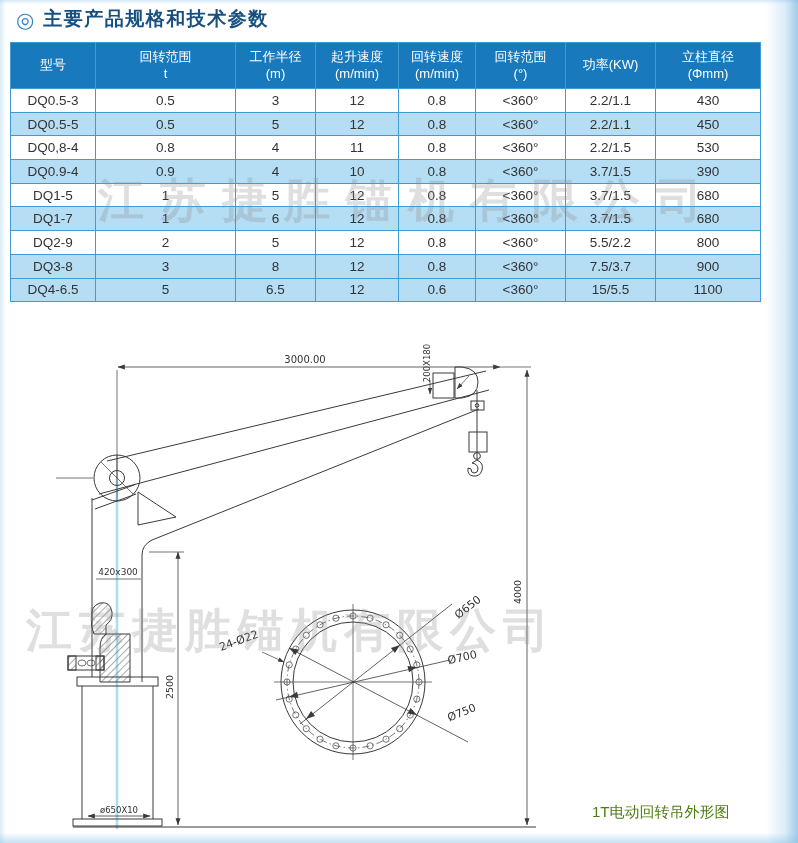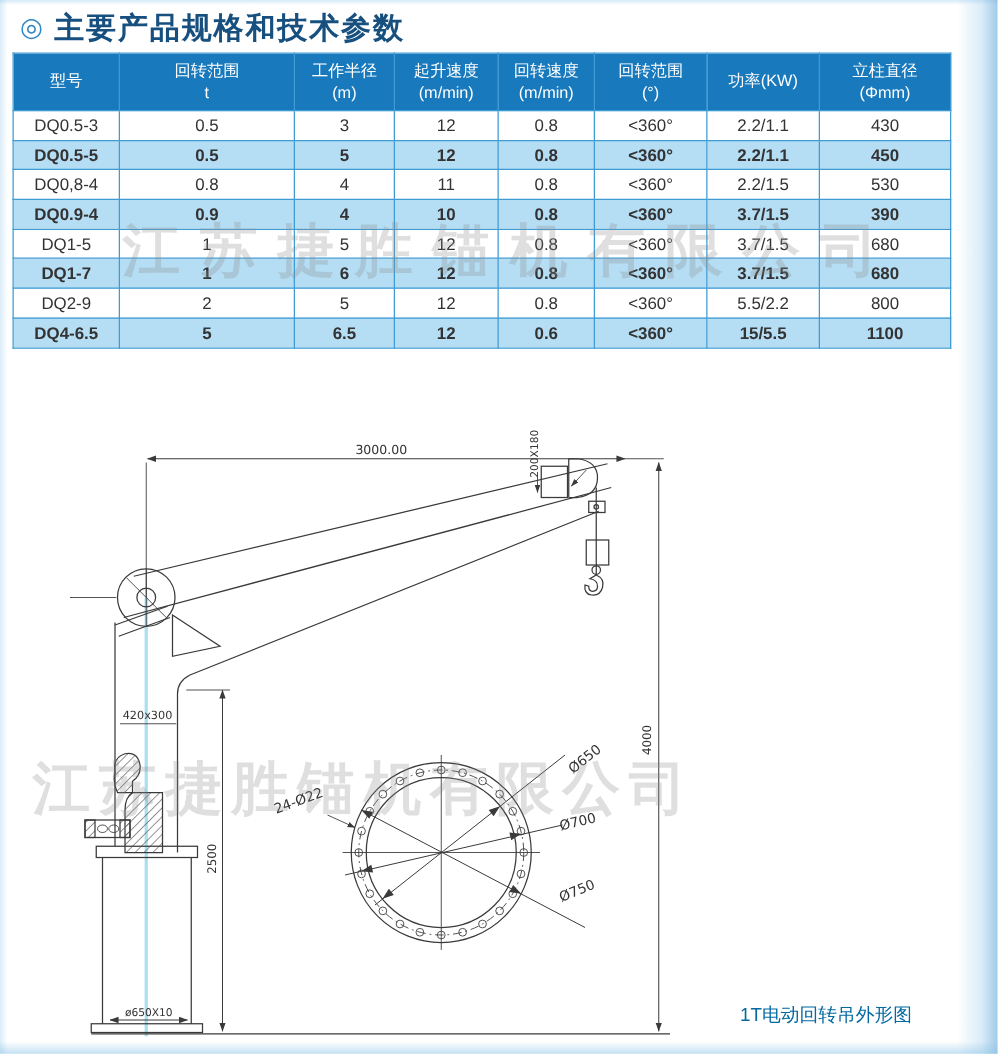--- a/index.html
+++ b/index.html
@@ -22,40 +22,40 @@
     background:linear-gradient(90deg,rgba(150,200,235,0) 0%,rgba(150,200,235,.35) 60%,rgba(120,180,222,.7) 100%);pointer-events:none;}
   .edge-bottom{position:absolute;left:0;bottom:0;width:100%;height:10px;
     background:linear-gradient(180deg,rgba(150,200,235,0),rgba(140,195,230,.5));pointer-events:none;}
   .edge-top{position:absolute;left:0;top:0;width:100%;height:4px;
     background:linear-gradient(0deg,rgba(150,200,235,0),rgba(150,200,235,.4));pointer-events:none;}
   .edge-left{position:absolute;left:0;top:0;width:6px;height:100%;
     background:linear-gradient(270deg,rgba(150,200,235,0),rgba(150,200,235,.35));pointer-events:none;}
 
   .page-title{position:absolute;left:16px;top:6px;display:flex;align-items:center;gap:9px;}
   .page-title .ticon{font-size:21px;color:#2f86c2;line-height:1;}
-  .page-title .ttext{font-size:24px;font-weight:bold;color:var(--title-color);letter-spacing:1.5px;}
+  .page-title .ttext{font-size:19px;font-weight:bold;color:var(--title-color);letter-spacing:1.5px;}
 
   table.spec{position:absolute;left:10px;top:42px;width:750px;border-collapse:collapse;table-layout:fixed;}
   table.spec th,table.spec td{border:1px solid var(--tbl-border);text-align:center;vertical-align:middle;padding:0 2px;}
   table.spec thead th{background:var(--header-bg);color:#fff;font-weight:normal;font-size:13px;height:46px;line-height:1.25;}
   table.spec tbody td{font-size:13.5px;color:#333;height:23.7px;background:#fff;}
-  table.spec tbody tr.alt td{background:var(--row-alt);font-weight:bold;}
+  table.spec tbody tr.alt td{background:var(--row-alt);}
 
   .watermark{position:absolute;white-space:nowrap;color:var(--wm);font-weight:bold;pointer-events:none;z-index:5;font-family:Liberation Serif, serif;}
   .wm1{left:98px;top:170px;font-size:46px;letter-spacing:16px;}
   .wm2{left:26px;top:600px;font-size:46px;letter-spacing:7px;}
 
   svg#drawing{position:absolute;left:0;top:330px;}
   .dline{stroke:var(--line);stroke-width:1;fill:none;}
   .thin{stroke:var(--line);stroke-width:.7;fill:none;}
   .dimline{stroke:var(--line);stroke-width:.8;fill:none;}
   .arrfill{fill:var(--line);stroke:none;}
   text.dimtxt{fill:#333;font-family:"DejaVu Sans",sans-serif;}
 
-  .drawing-caption{position:absolute;left:592px;top:803px;font-size:15px;color:#0369a1;}
+  .drawing-caption{position:absolute;left:592px;top:803px;font-size:15px;color:#4d7c0f;}
 </style>
 </head>
 <body>
 
 <div class="edge-top"></div>
 <div class="edge-left"></div>
 <div class="edge-right"></div>
 <div class="edge-bottom"></div>
 
 <div class="page-title">
@@ -171,20 +171,30 @@
       </tr>
       <tr>
         <td>DQ2-9</td>
         <td>2</td>
         <td>5</td>
         <td>12</td>
         <td>0.8</td>
         <td>&lt;360°</td>
         <td>5.5/2.2</td>
         <td>800</td>
+      </tr>
+      <tr class="alt">
+        <td>DQ3-8</td>
+        <td>3</td>
+        <td>8</td>
+        <td>12</td>
+        <td>0.8</td>
+        <td>&lt;360°</td>
+        <td>7.5/3.7</td>
+        <td>900</td>
       </tr>
       <tr class="alt">
         <td>DQ4-6.5</td>
         <td>5</td>
         <td>6.5</td>
         <td>12</td>
         <td>0.6</td>
         <td>&lt;360°</td>
         <td>15/5.5</td>
         <td>1100</td>

